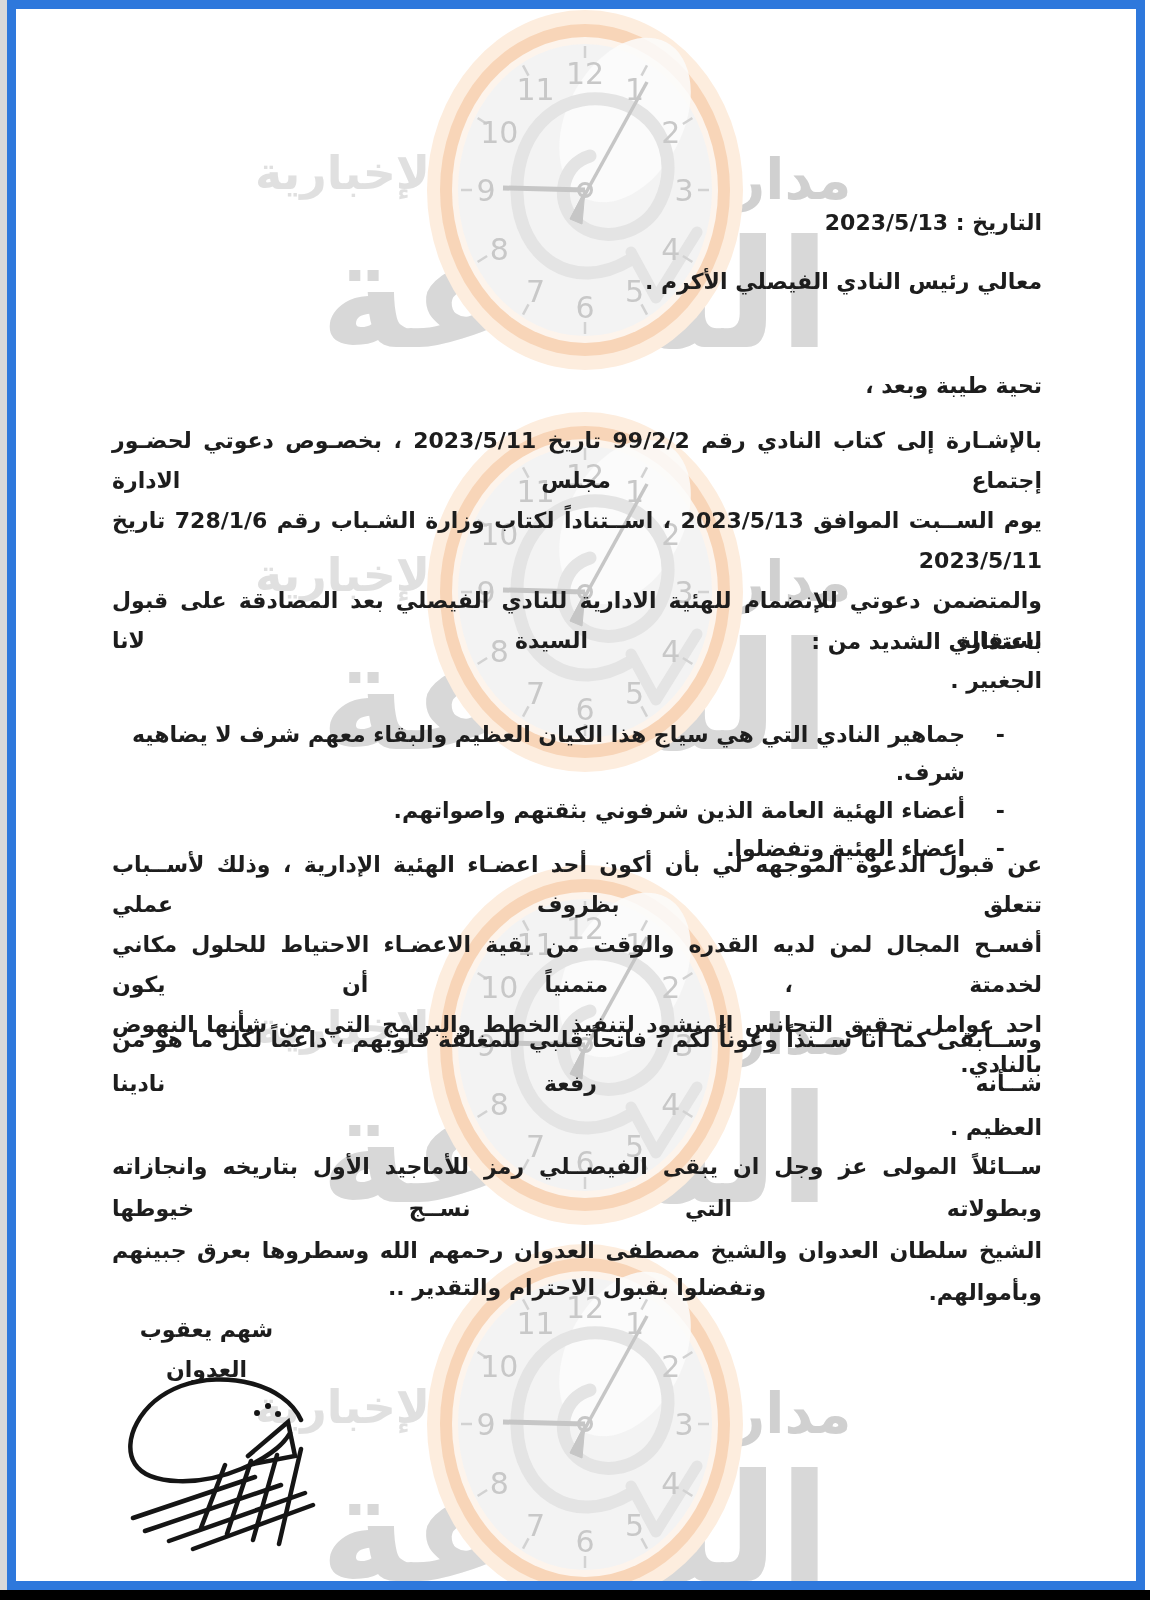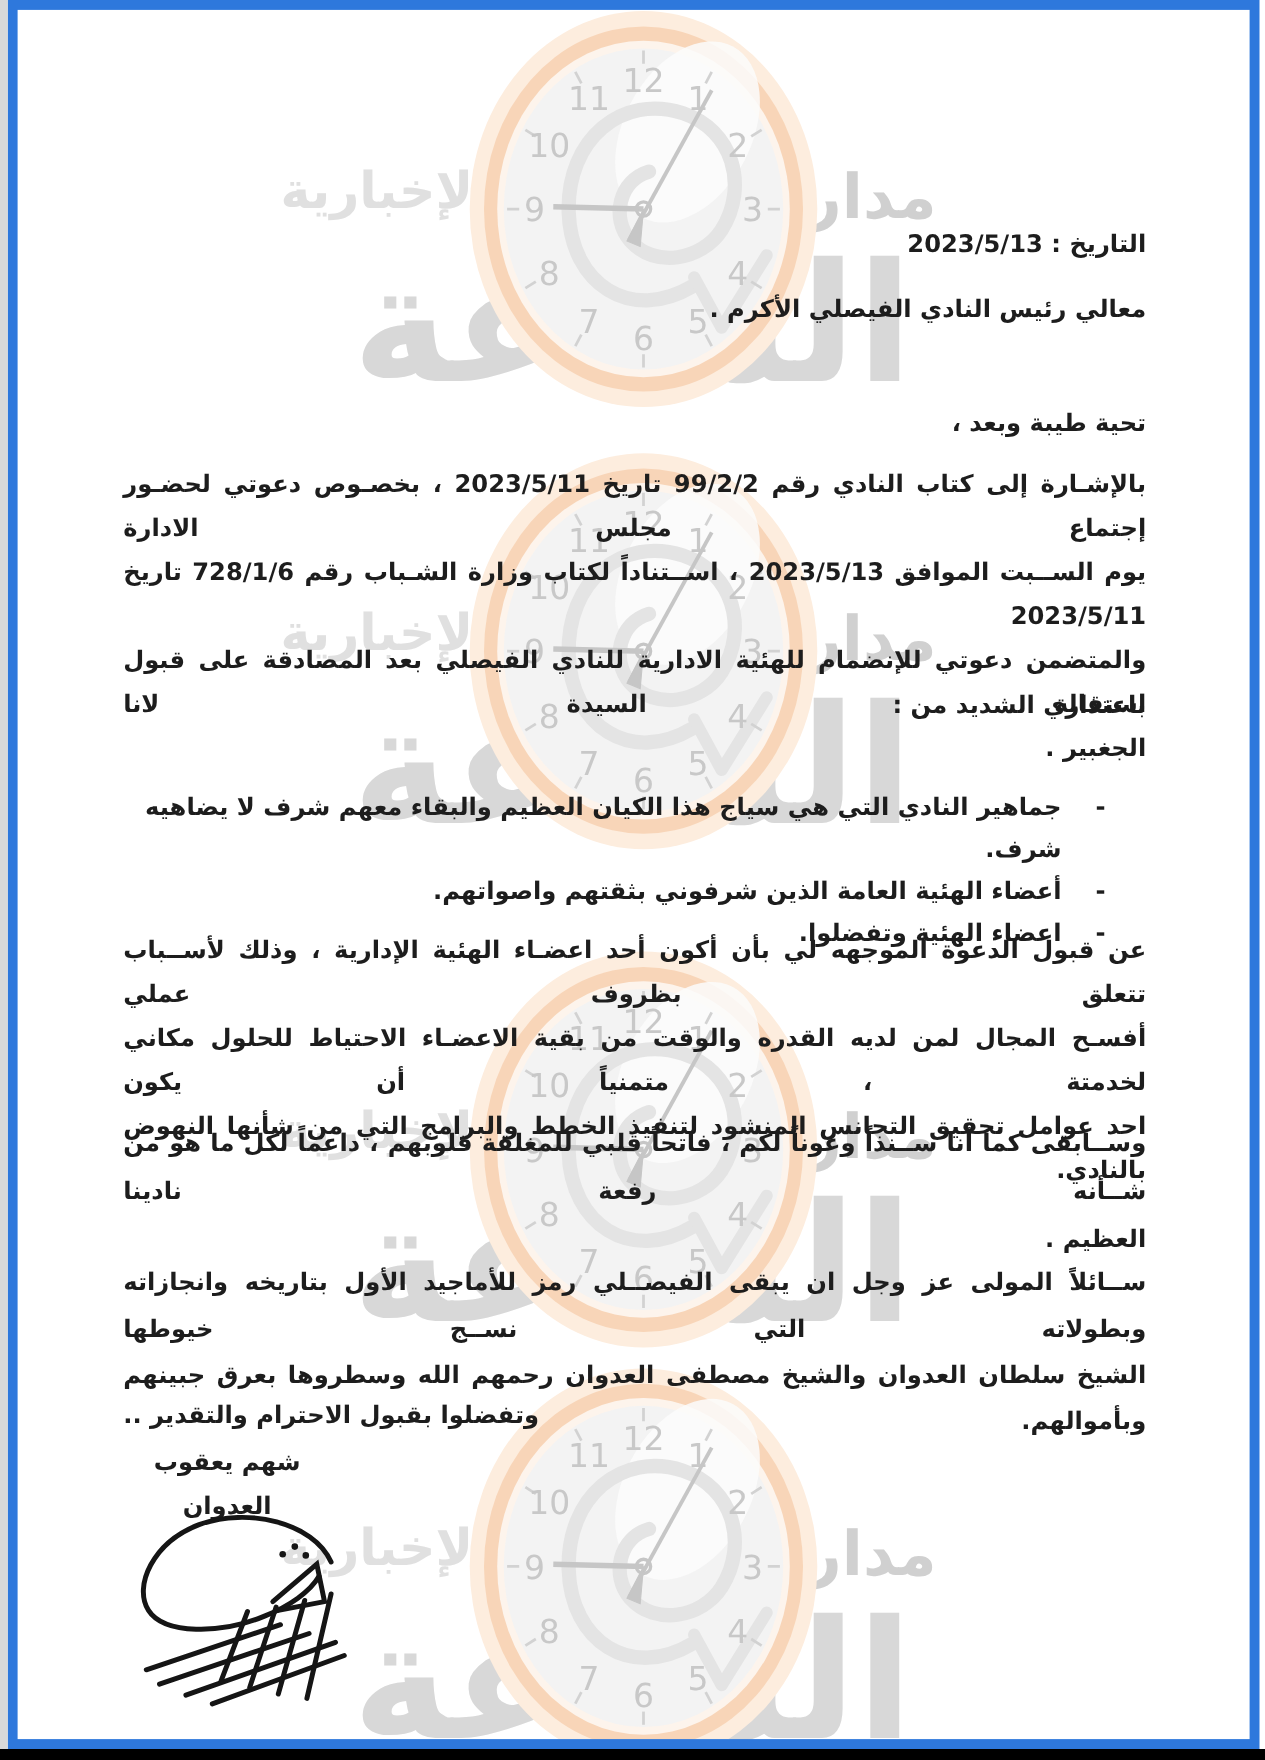--- a/index.html
+++ b/index.html
@@ -41,21 +41,21 @@
        font-size:22px;color:var(--ink);line-height:40px;text-align:right;z-index:3;}
   .tline{text-align:justify;text-align-last:justify;}
   .tline.ragged{text-align-last:right;}
   .bullet-line{display:flex;}
   .bullet-line .dash{flex:none;width:40px;}
   #date{top:203px;} #recipient{top:262px;} #salutation{top:366px;}
   #para1{top:421px;} #para2{top:621px;line-height:42px;}
   #bullets{top:716px;right:145px;line-height:38px;}
   #para3{top:845px;} #para4{top:1018px;line-height:44px;}
   #para5{top:1146px;line-height:42px;}
-  #closing{top:1268px;text-align:left;}
+  #closing{top:1268px;text-align:center;}
   #signer{top:1310px;left:104px;right:auto;width:205px;text-align:center;}
   .sig{position:absolute;left:105px;top:1356px;z-index:3;}
   .sig path{fill:none;stroke:#151515;stroke-width:4.5;stroke-linecap:round;}
   .sig circle{fill:#151515;}
 </style>
 </head>
 <body>
 
 <svg width="0" height="0" style="position:absolute">
   <defs>

